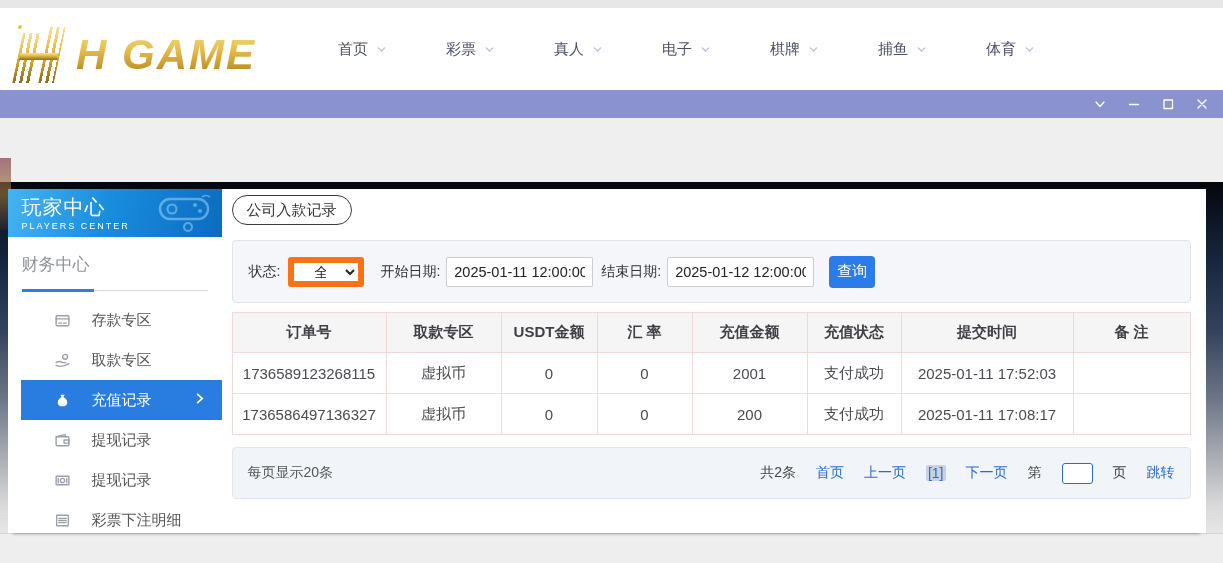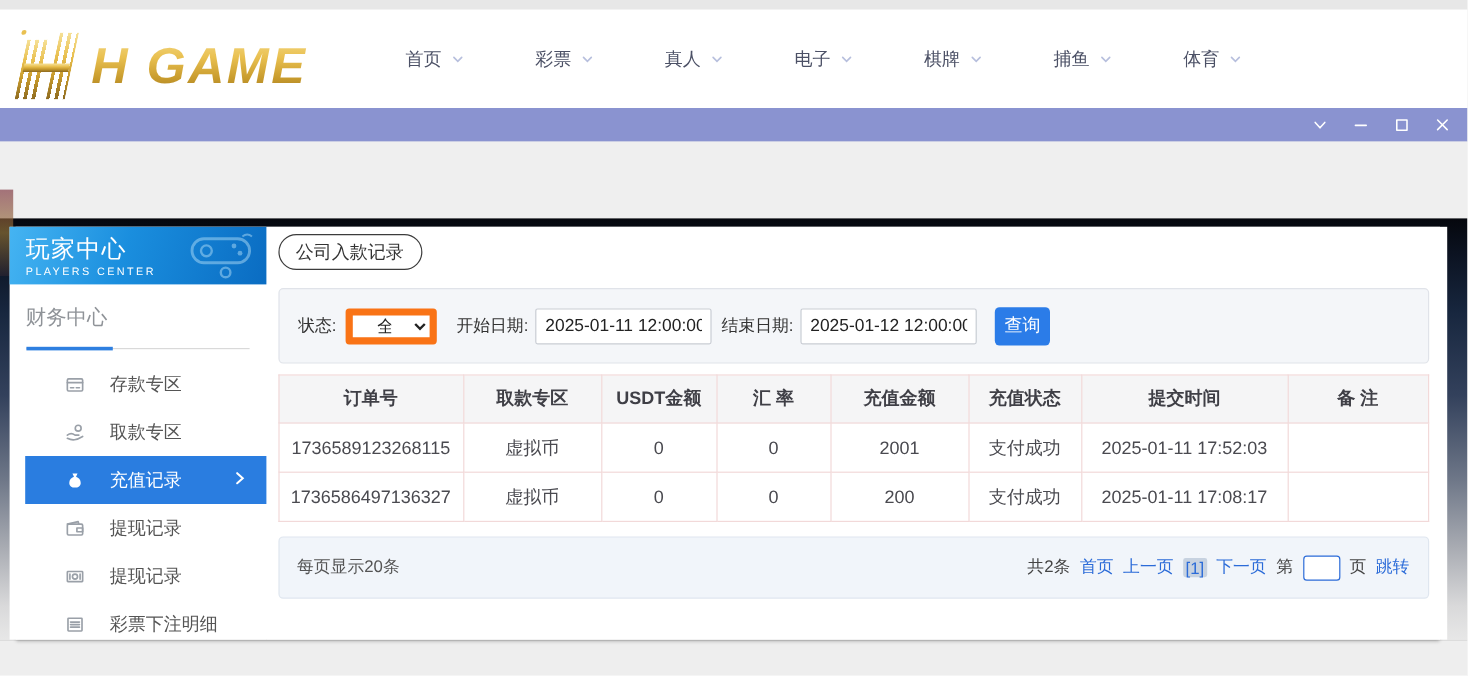--- a/index.html
+++ b/index.html
@@ -87,21 +87,21 @@
                font-family:"Liberation Sans",sans-serif; }
 
   .records { margin-top:9px; width:100%; border-collapse:collapse; table-layout:fixed; }
   .records th { height:40px; background:#f5f5f6; border:1px solid var(--c-tborder,#f2d9d9);
                 font-size:15px; font-weight:bold; color:#3f3f46; }
   .records td { height:41px; background:#fff; border:1px solid var(--c-tborder,#f2d9d9);
                 font-size:15px; color:#4a4a50; text-align:center; overflow:hidden; white-space:nowrap; }
 
   .pagination { margin-top:12px; height:52px; background:#f1f5fa; border:1px solid #dfe6ef; border-radius:4px;
                 display:flex; align-items:center; padding:0 15px; font-size:14px; color:#555; }
-  .page-right { margin-left:auto; display:flex; align-items:center; gap:8px; color:#444; }
+  .page-right { margin-left:auto; display:flex; align-items:center; gap:20px; color:#444; }
   .plink { color:var(--c-link,#2b6bd8); cursor:pointer; }
   .pcur  { color:var(--c-link,#2b6bd8); background:#c7d2e0; padding:0 2px; border-radius:2px; cursor:pointer; }
   .jump-input { width:31px; height:21px; border:1px solid var(--c-link,#2b6bd8); border-radius:3px; }
 
   .bottom-strip { height:30px; background:#eeeeee; border-top:1px solid #d8d8d8; }
 </style>
 </head>
 <body>
 
 <div class="page">

